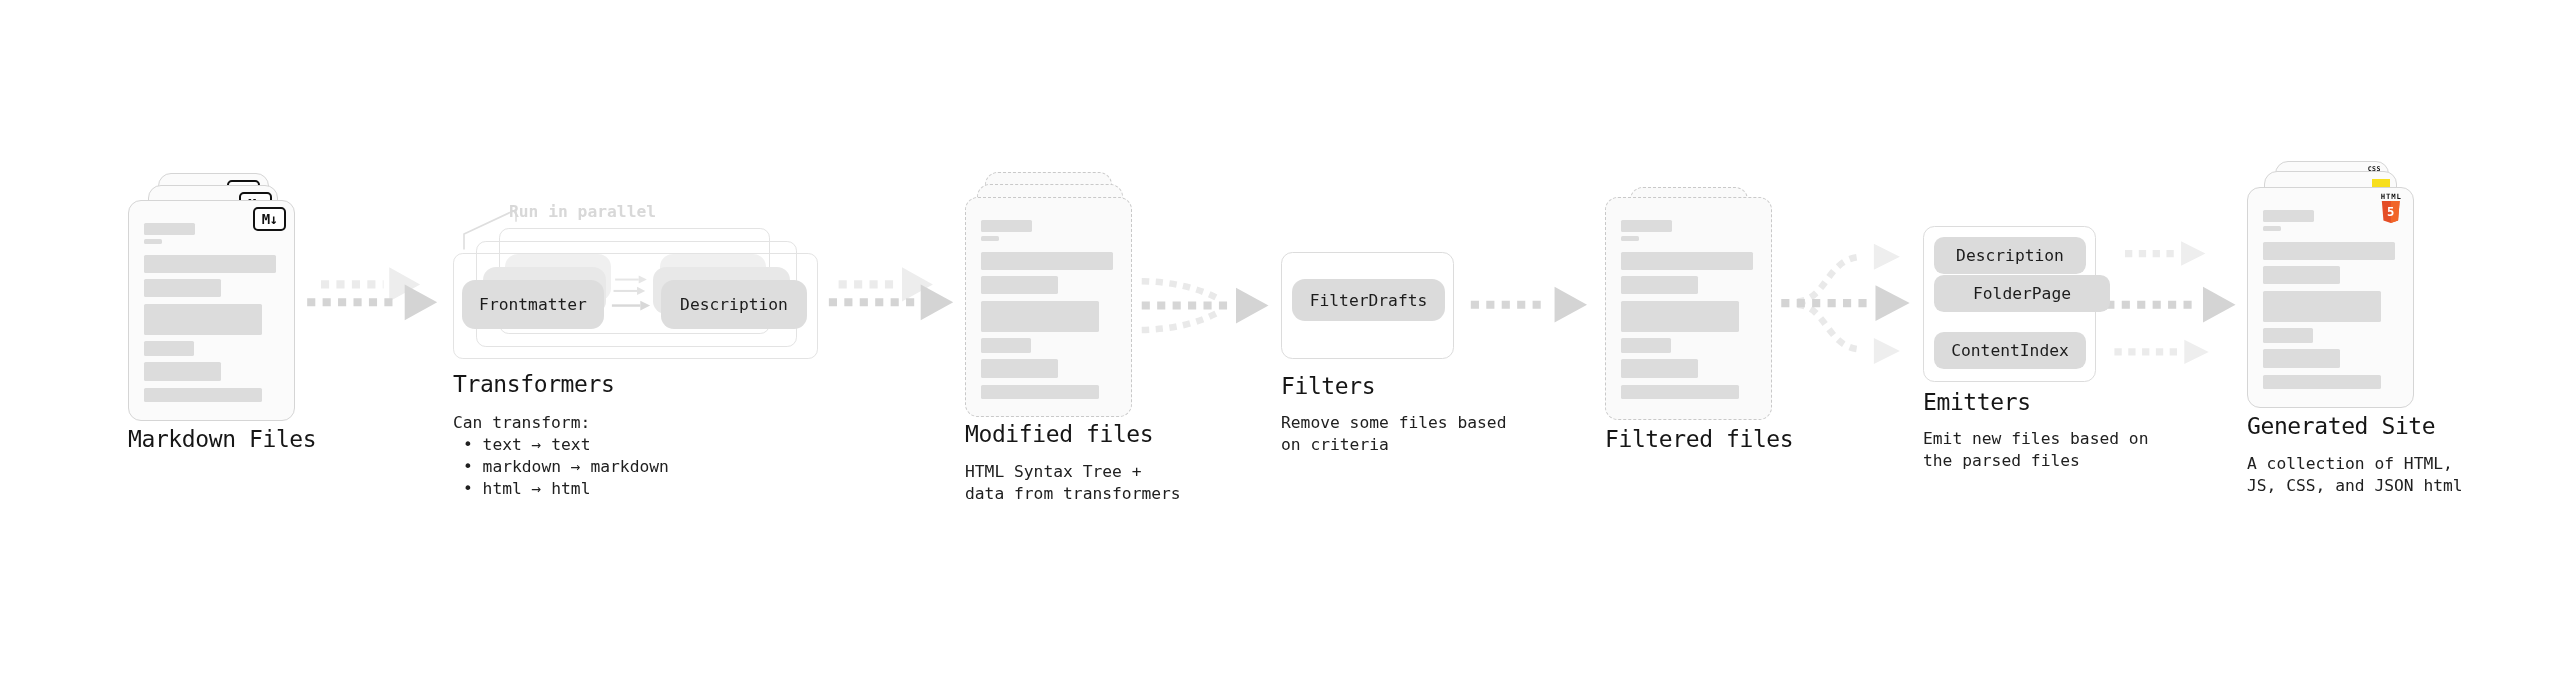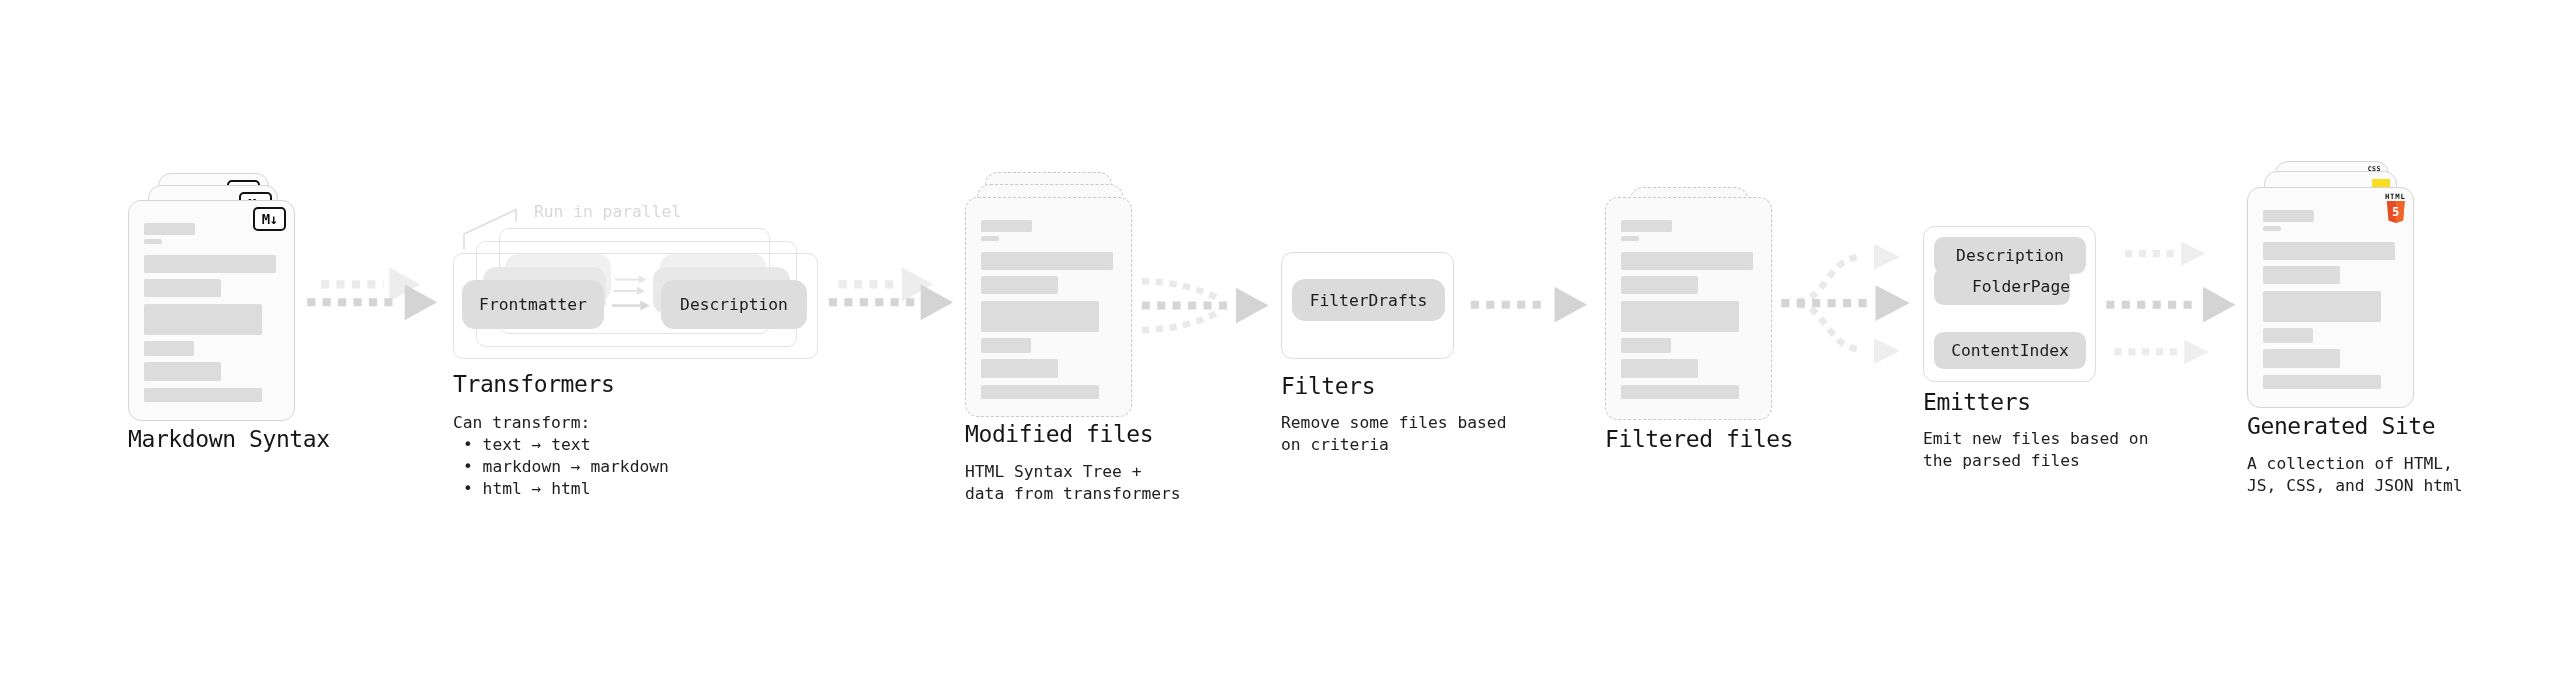--- a/index.html
+++ b/index.html
@@ -23,21 +23,21 @@
   .pill.ghost2{background:#f0f0f0;}
   .panel{position:absolute;background:#ffffff;border:1.6px solid #dcdcdc;border-radius:11.4px;box-sizing:border-box;}
   .epill{position:absolute;background:#dbdbdb;border-radius:9.8px;display:flex;align-items:center;justify-content:center;
          font-size:16.3px;color:#1c1c1c;box-sizing:border-box;white-space:nowrap;}
   .mdbadge{position:absolute;width:33px;height:24.4px;background:#ffffff;border:2.4px solid #111111;border-radius:4.9px;
            display:flex;align-items:center;justify-content:center;font-weight:bold;font-size:14px;color:#111111;
            box-sizing:border-box;letter-spacing:-0.8px;}
   .jsbadge{position:absolute;width:18px;height:11.4px;background:#f7df1e;}
   .cssbadge{position:absolute;font-size:6.5px;font-weight:bold;color:#0a0a0a;border-bottom:2.4px solid #2c65f1;
             line-height:7.3px;letter-spacing:0.4px;}
-  .html5logo{position:absolute;width:29px;text-align:right;}
+  .html5logo{position:absolute;width:29px;text-align:center;}
   .html5logo .word{font-size:7.3px;font-weight:bold;color:#111;letter-spacing:0.8px;line-height:8.1px;}
   svg.overlay{position:absolute;left:0;top:0;pointer-events:none;}
 </style>
 </head>
 <body>
 
 <div class="canvas">
 
   <svg class="overlay" width="2576" height="681" viewBox="0 0 3170 838">
 
@@ -118,25 +118,25 @@
           <div class="bar" style="width: 51px; height: 12.2px;"></div>
           <div class="bar" style="width: 18px; height: 4.9px;"></div>
           <div class="bar" style="width: 132px; height: 18px;"></div>
           <div class="bar" style="width: 77px; height: 18px;"></div>
           <div class="bar" style="width: 118px; height: 31px;"></div>
           <div class="bar" style="width: 50px; height: 14.6px;"></div>
           <div class="bar" style="width: 77px; height: 18.7px;"></div>
           <div class="bar" style="width: 118px; height: 14.6px;"></div>
         </div>
     </div>
-    <div class="stage-label" style="left:128px;top:428px;">Markdown Syntax</div>
-  </div>
-
-  <div>
-    <div class="annotation" style="left:534px;top:201px;">Run in parallel</div>
+    <div class="stage-label" style="left:128px;top:428px;">Markdown Files</div>
+  </div>
+
+  <div>
+    <div class="annotation" style="left:509px;top:201px;font-weight:bold;">Run in parallel</div>
     <div class="tbox" style="left:499px;top:228px;width:271px;height:106px;"></div>
     <div class="tbox" style="left:476px;top:241px;width:321px;height:106px;"></div>
     <div class="tbox" style="left:453px;top:253px;width:365px;height:106px;"></div>
 
     <div class="pill ghost2" style="left:505px;top:254px;width:106px;height:47px;"></div>
     <div class="pill ghost1" style="left:483px;top:267px;width:123px;height:47px;"></div>
     <div class="pill ghost2" style="left:660px;top:254px;width:106px;height:47px;"></div>
     <div class="pill ghost1" style="left:653px;top:267px;width:137px;height:47px;"></div>
     <div class="pill" style="left:462px;top:280px;width:142px;height:49px;">
         <span>Frontmatter</span>
@@ -203,21 +203,21 @@
         </div>
     </div>
     <div class="stage-label" style="left:1605px;top:428px;">Filtered files</div>
   </div>
 
   <div>
     <div class="panel" style="left:1923px;top:226px;width:173px;height:156px;"></div>
     <div class="epill" style="left:1934px;top:237px;width:152px;height:37px;">
         <span>Description</span>
       </div>
-    <div class="epill" style="left:1934px;top:268px;width:136px;height:37px;justify-content:flex-end;">
+    <div class="epill" style="left:1934px;top:275px;width:176px;height:37px;">
         <span>FolderPage</span>
       </div>
     <div class="epill" style="left:1934px;top:332px;width:152px;height:37px;">
         <span>ContentIndex</span>
       </div>
     <div class="stage-label" style="left:1923px;top:391px;">Emitters</div>
     <div class="stage-desc" style="left:1923px;top:428px;">
       <div>Emit new files based on</div>
       <div>the parsed files</div>
     </div>

